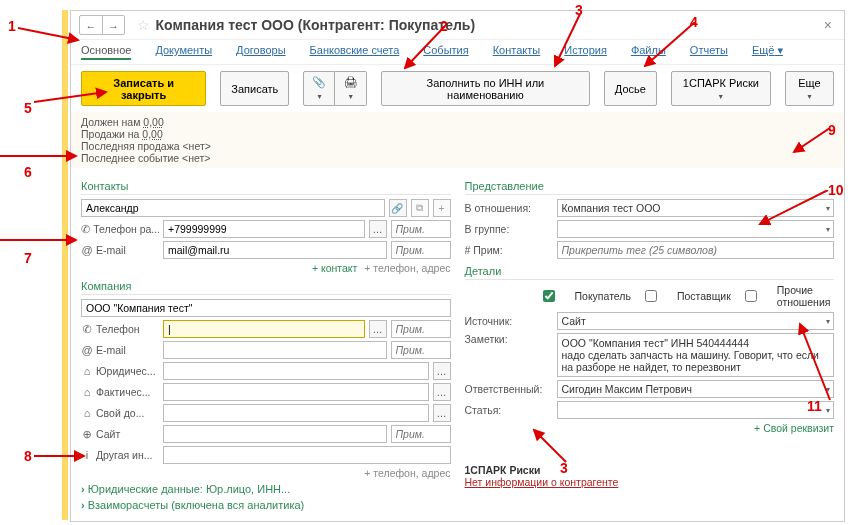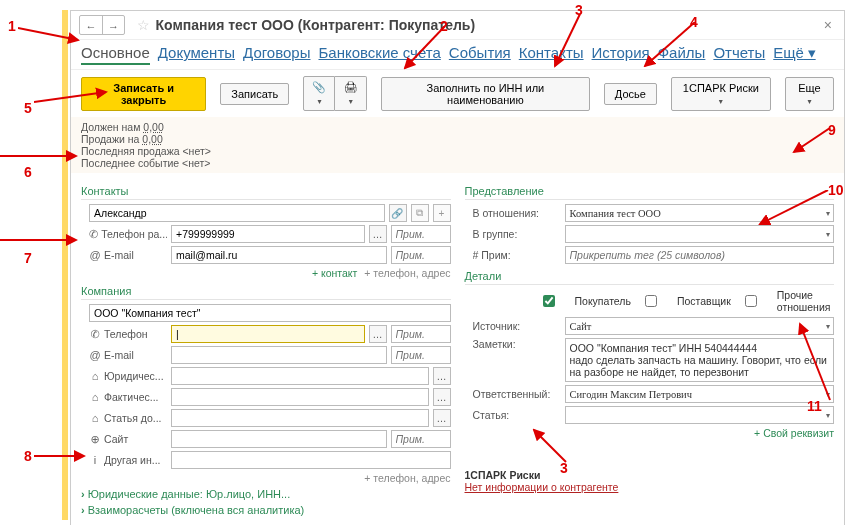--- a/index.html
+++ b/index.html
@@ -5,54 +5,54 @@
   * { box-sizing: border-box; margin: 0; padding: 0; }
   body { font-family: Arial, sans-serif; font-size: 11px; color: #333; background: #fff; width: 855px; }
   .window { position: relative; border: 1px solid #ccc; margin-left: 70px; margin-top: 10px; width: 775px; background: #fff; }
   .titlebar { display: flex; align-items: center; padding: 4px 8px; border-bottom: 1px solid #eee; }
   .nav-btns { display: flex; border: 1px solid #bbb; border-radius: 2px; margin-right: 6px; }
   .nav-btn { width: 22px; height: 18px; display: flex; align-items: center; justify-content: center; font-size: 11px; color: #555; cursor: pointer; }
   .nav-btn + .nav-btn { border-left: 1px solid #bbb; }
   .star-icon { color: #ccc; font-size: 14px; margin: 0 6px; }
   .title { font-size: 14px; font-weight: bold; color: #444; }
   .close { margin-left: auto; color: #888; font-size: 14px; cursor: pointer; padding: 0 4px; }
-  .tabs { display: flex; gap: 8px; padding: 4px 10px; border-bottom: 1px solid #eee; font-size: 15px; }
+  .tabs { display: flex; gap: 24px; padding: 4px 10px; border-bottom: 1px solid #eee; font-size: 11px; }
   .tab { color: #2e6da4; text-decoration: underline; cursor: pointer; }
   .tab.active { color: #555; text-decoration: none; border-bottom: 2px solid #2e8b57; padding-bottom: 2px; }
   .tab.more { color: #2e6da4; }
-  .toolbar { display: flex; align-items: center; gap: 14px; padding: 6px 10px; }
+  .toolbar { display: flex; gap: 14px; padding: 6px 10px; }
   .btn { border: 1px solid #aaa; border-radius: 2px; padding: 4px 10px; font-size: 11px; cursor: pointer; background: #f7f7f7; }
   .btn-yellow { background: #ffd400; border-color: #c6a700; font-weight: bold; }
   .btn-group { display: flex; }
   .btn-group .btn { border-radius: 0; padding: 4px 6px; }
   .btn-group .btn:first-child { border-radius: 2px 0 0 2px; }
   .btn-group .btn:last-child { border-radius: 0 2px 2px 0; border-left: none; }
   .btn-dd::after { content: " ▾"; font-size: 8px; color: #555; }
   .btn-more { margin-left: auto; }
   .statusbar { display: flex; justify-content: space-around; background: #fdf9f3; padding: 4px 10px; font-size: 10.5px; color: #555; flex-direction: column; }
   .statusbar span u { text-decoration: underline dotted; }
   .content { display: flex; padding: 6px 10px 10px; gap: 14px; }
   .col { flex: 1; }
   .section-title { color: #2e8b57; font-size: 11px; font-weight: normal; margin: 6px 0 4px; border-bottom: 1px solid #e4e4e4; padding-bottom: 2px; }
-  .row { display: flex; align-items: center; margin-bottom: 3px; gap: 4px; margin-left: 8px; }
+  .row { display: flex; align-items: center; margin-bottom: 3px; gap: 4px; }
   .lbl { width: 78px; color: #555; font-size: 10.5px; display: flex; align-items: center; gap: 3px; overflow: hidden; white-space: nowrap; }
   .lbl .ico { width: 12px; display: inline-flex; justify-content: center; color: #666; font-size: 11px; }
   .input { flex: 1; border: 1px solid #bbb; padding: 2px 4px; font-size: 10.5px; height: 18px; background: #fff; }
   .input.yellow { background: #fffbe0; border-color: #c6a700; }
   .input.small { width: 60px; flex: none; }
   .sq-btn { width: 18px; height: 18px; border: 1px solid #bbb; display: flex; align-items: center; justify-content: center; font-size: 10px; color: #555; cursor: pointer; background: #f7f7f7; }
   .sq-btn.light { background: #fafafa; color: #999; }
   .plh { color: #aaa; font-style: italic; }
   .add-link { text-align: right; font-size: 10.5px; margin-top: 2px; }
   .add-link a { color: #2e8b57; text-decoration: none; margin-left: 4px; }
   .add-link .gray { color: #888; }
   .chk-row { display: flex; gap: 14px; align-items: center; margin-bottom: 4px; font-size: 10.5px; padding-left: 78px; }
   .chk { display: flex; align-items: center; gap: 20px; }
   .chk input { width: 12px; height: 12px; accent-color: #2e8b57; }
-  .dd { flex: 1; border: 1px solid #bbb; height: 18px; display: flex; align-items: center; padding: 0 4px; font-size: 10.5px; position: relative; background: #fff; font-family: Liberation Serif, serif; }
+  .dd { flex: 1; border: 1px solid #bbb; height: 18px; display: flex; align-items: center; padding: 0 4px; font-size: 10.5px; position: relative; background: #fff; }
   .dd::after { content: "▾"; position: absolute; right: 3px; font-size: 8px; color: #666; }
   .textarea { flex: 1; border: 1px solid #bbb; padding: 3px 4px; font-size: 10.5px; height: 44px; background: #fff; }
   .rlink { text-align: right; font-size: 10.5px; margin-top: 2px; }
   .rlink a { color: #2e8b57; text-decoration: none; }
   .spark-title { font-weight: bold; font-size: 10.5px; margin-top: 30px; }
   .spark-link { color: #b22222; text-decoration: underline; font-size: 10.5px; cursor: pointer; }
   .collapse { color: #2e8b57; font-size: 11px; margin-top: 4px; cursor: pointer; }
   .collapse::before { content: "› "; color: #2e8b57; font-weight: bold; }
   
   .ann { position: absolute; color: #d00; font-weight: bold; font-size: 14px; pointer-events: none; }
@@ -173,21 +173,21 @@
         <span class="lbl">
             <span class="ico">⌂</span>
             <span>Фактичес...</span>
           </span>
         <input class="input" style="">
         <div class="sq-btn">…</div>
       </div>
       <div class="row">
         <span class="lbl">
             <span class="ico">⌂</span>
-            <span>Статья до...</span>
+            <span>Свой до...</span>
           </span>
         <input class="input" style="">
         <div class="sq-btn">…</div>
       </div>
       <div class="row">
         <span class="lbl">
             <span class="ico">⊕</span>
             <span>Сайт</span>
           </span>
         <input class="input" style="">

